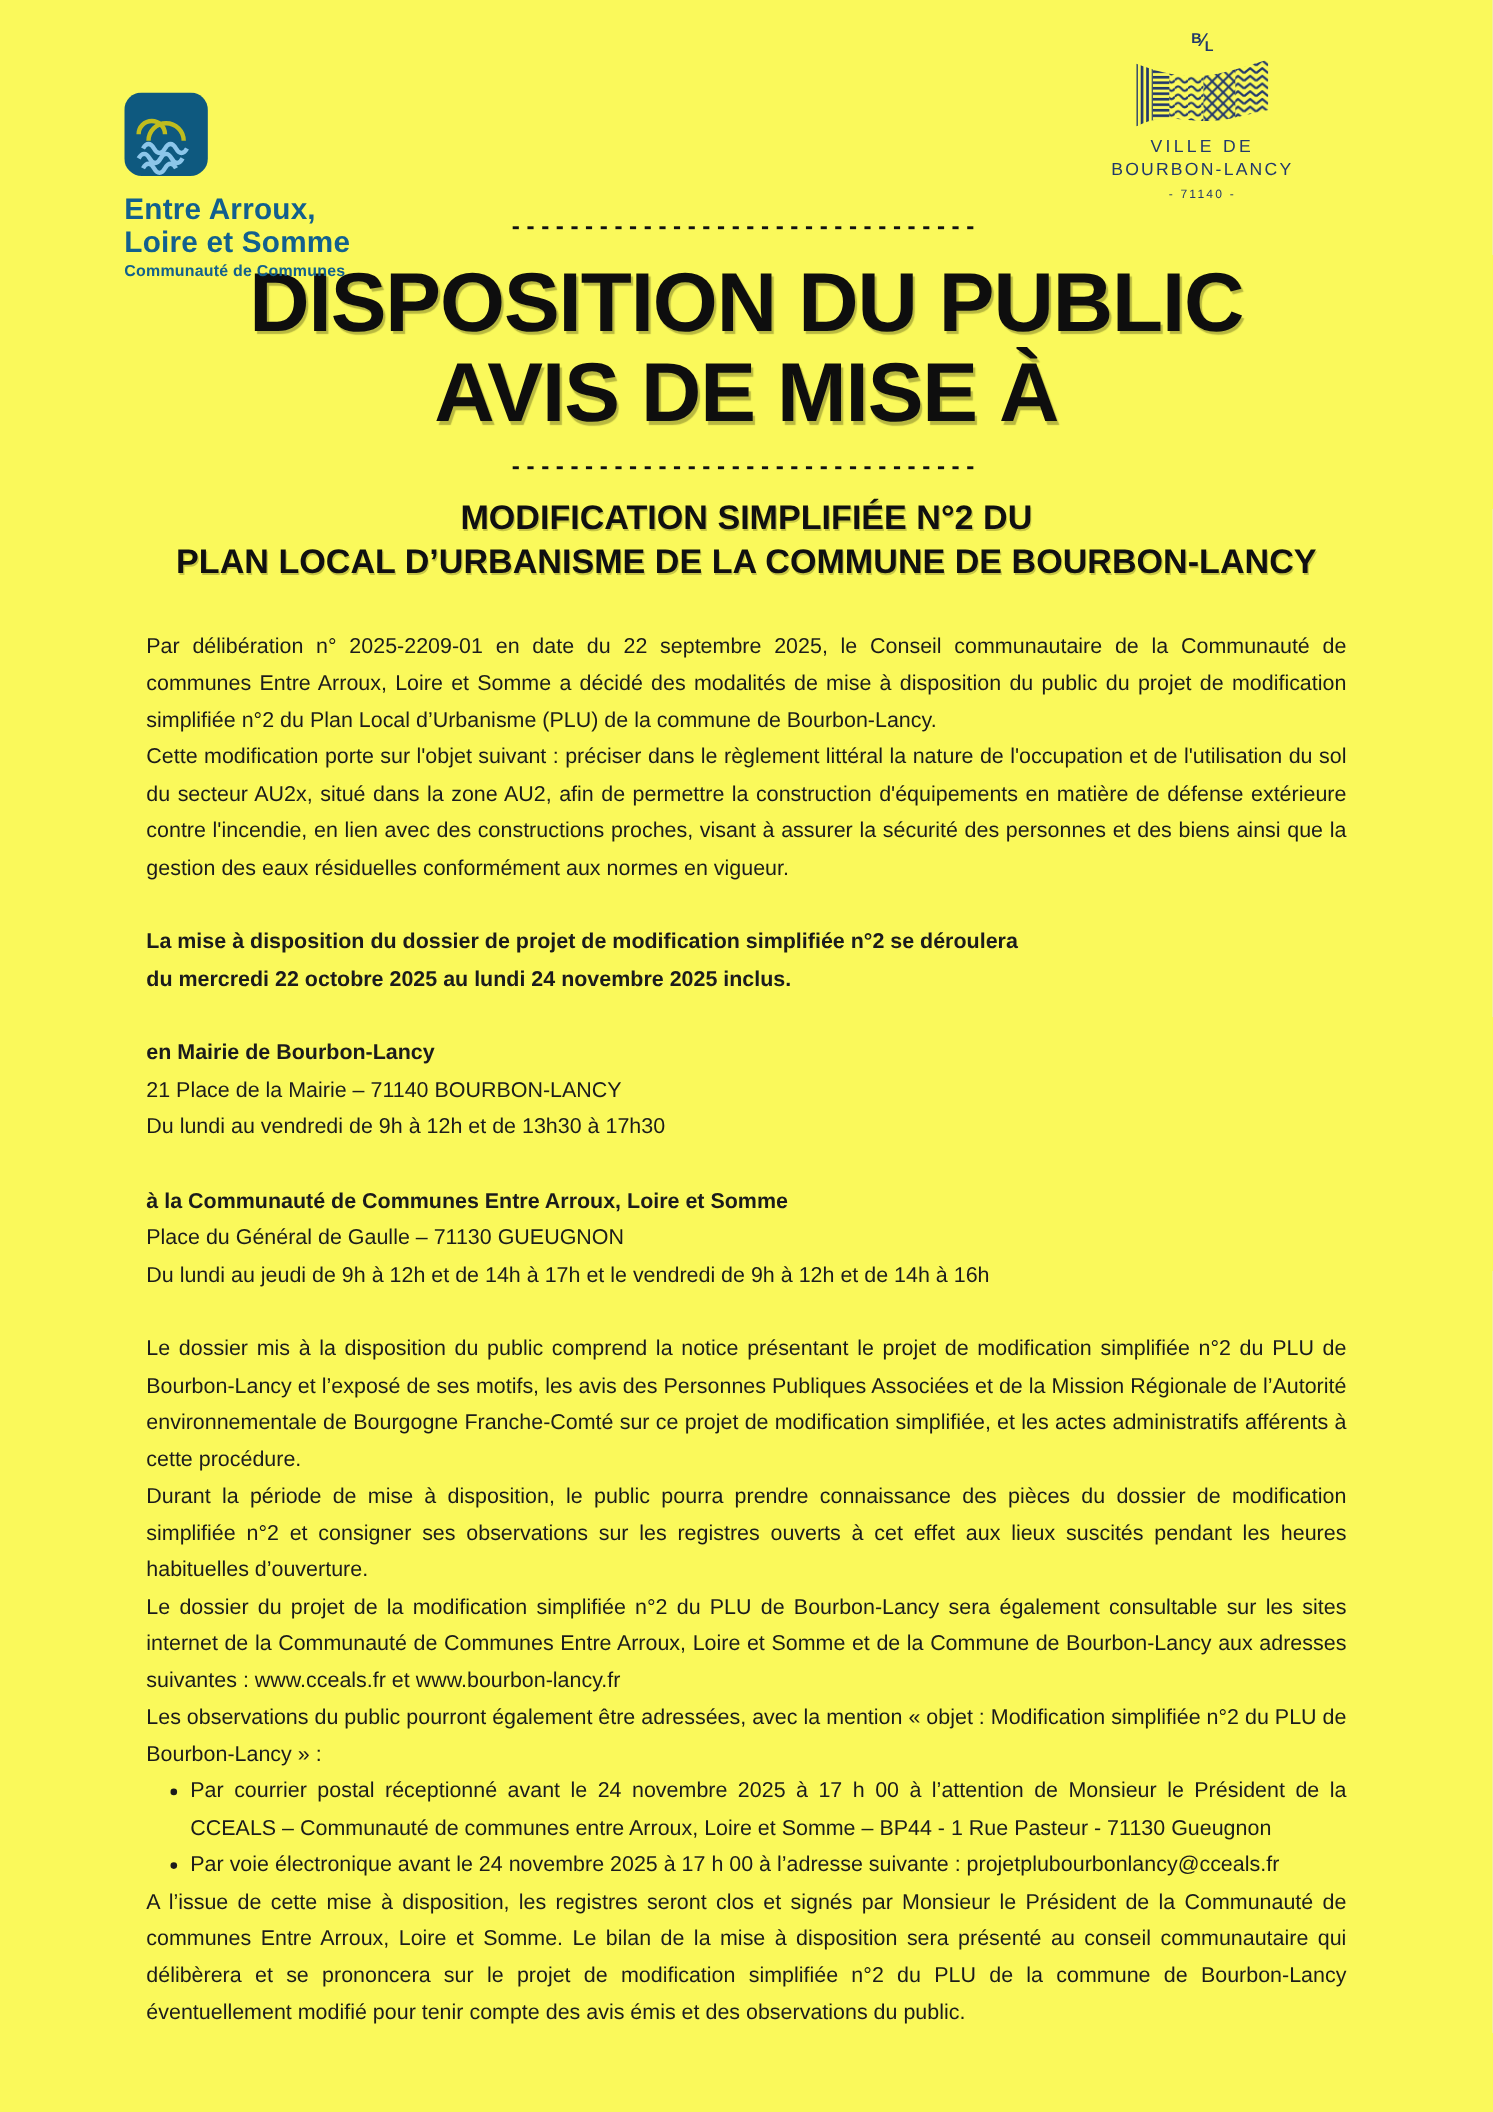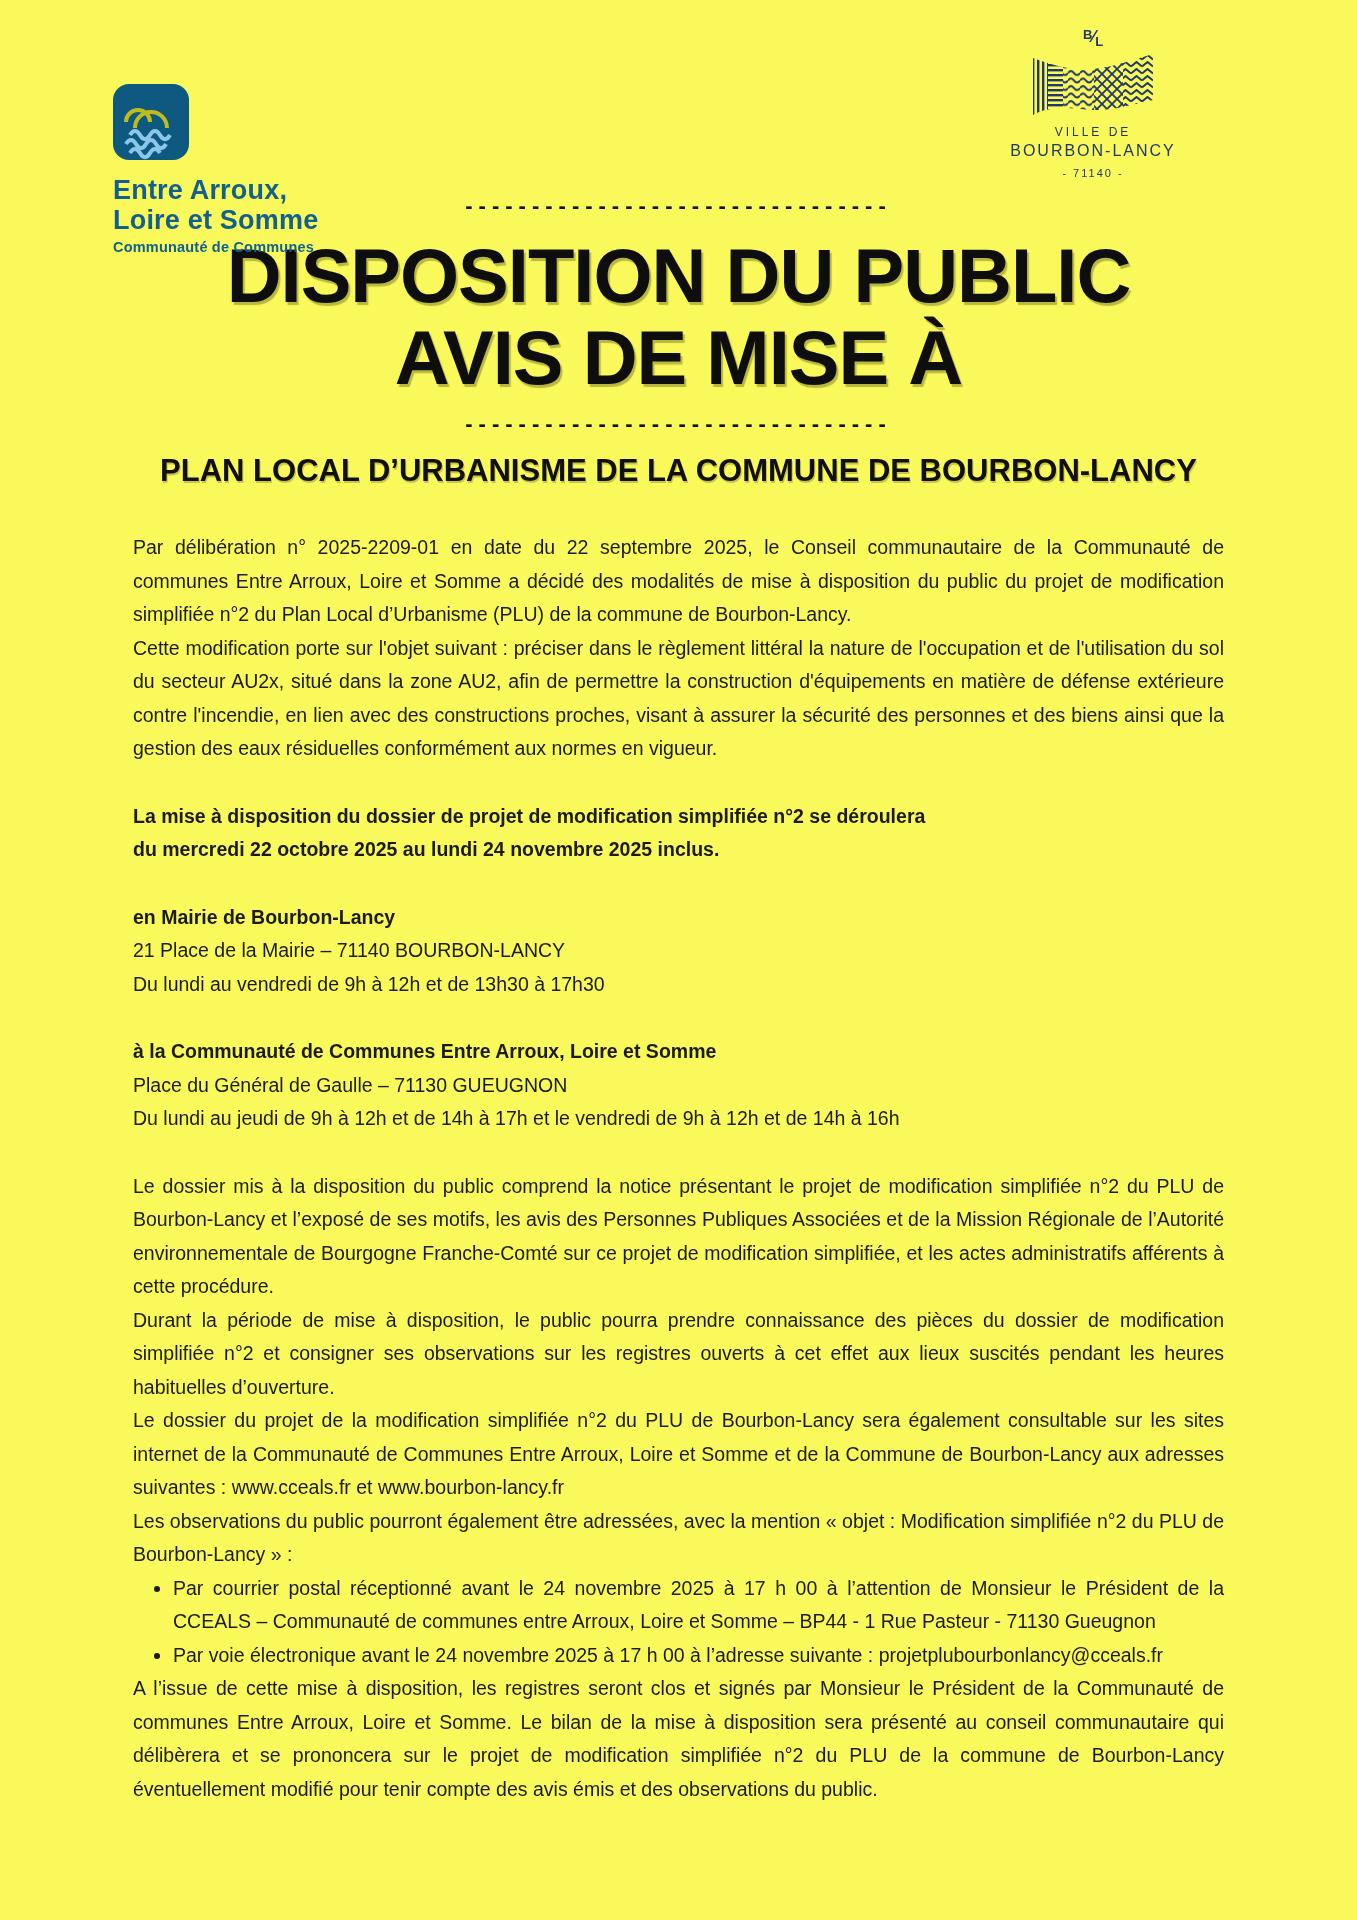--- a/index.html
+++ b/index.html
@@ -18,21 +18,21 @@
   .logo-left { position:absolute; left:113px; top:84px; display:flex; align-items:flex-start; gap:14px;flex-direction:column; }
   .logo-left-text { padding-top:2px; color:#12608E; }
   .logo-left-title { font-size:27px; font-weight:700; line-height:1.1; letter-spacing:.2px; }
   .logo-left-sub { font-size:14.5px; font-weight:700; margin-top:4px; letter-spacing:.2px; }
   .logo-right { position:absolute; right:164px; top:28px; width:200px; text-align:center; color:#21386B; }
   .bl-mono { font-size:13px; font-weight:700; letter-spacing:0; height:22px; }
   .bl-mono .b { position:relative; top:-4px; }
   .bl-mono .sl { font-size:17px; position:relative; top:-1px; }
   .bl-mono .l { position:relative; top:3px; }
   .butterfly { margin:4px auto 0; display:block; }
-  .ville-de { font-size:12px; letter-spacing:3px; margin-top:9px; }
+  .ville-de { font-size:16px; letter-spacing:3px; margin-top:9px; }
   .city-name { font-size:16px; letter-spacing:2px; margin-top:3px; font-weight:400; }
   .postal { font-size:11px; letter-spacing:2px; margin-top:7px; }
   
   .title-block { text-align:center; }
   .dash { font-weight:700; font-size:22px; letter-spacing:6px; color:#111; white-space:nowrap; }
   .dash-top { margin-top:8px; }
   .main-title {
     font-size:76px; font-weight:700; line-height:1.08; color:#0e0e0e;
     letter-spacing:-1px; white-space:nowrap; margin:16px 0 12px;
     text-shadow:2px 3px 1px rgba(105,105,30,.45);
@@ -116,20 +116,21 @@
   </div>
 
   <div class="title-block">
     <div class="dash dash-top">--------------------------------</div>
     <h1 class="main-title">
       <div>DISPOSITION DU PUBLIC</div>
       <div>AVIS DE MISE À</div>
     </h1>
     <div class="dash">--------------------------------</div>
     <h2 class="sub-title">
+      <div>MODIFICATION SIMPLIFIÉE N°2 DU</div>
       <div>PLAN LOCAL D’URBANISME DE LA COMMUNE DE BOURBON-LANCY</div>
     </h2>
   </div>
 
   <div class="content">
     <p>Par délibération n° 2025-2209-01 en date du 22 septembre 2025, le Conseil communautaire de la Communauté de communes Entre Arroux, Loire et Somme a décidé des modalités de mise à disposition du public du projet de modification simplifiée n°2 du Plan Local d’Urbanisme (PLU) de la commune de Bourbon-Lancy.</p>
     <p>Cette modification porte sur l'objet suivant : préciser dans le règlement littéral la nature de l'occupation et de l'utilisation du sol du secteur AU2x, situé dans la zone AU2, afin de permettre la construction d'équipements en matière de défense extérieure contre l'incendie, en lien avec des constructions proches, visant à assurer la sécurité des personnes et des biens ainsi que la gestion des eaux résiduelles conformément aux normes en vigueur.</p>
 
     <div class="gap"></div>
     <p class="center bold">La mise à disposition du dossier de projet de modification simplifiée n°2 se déroulera</p>

